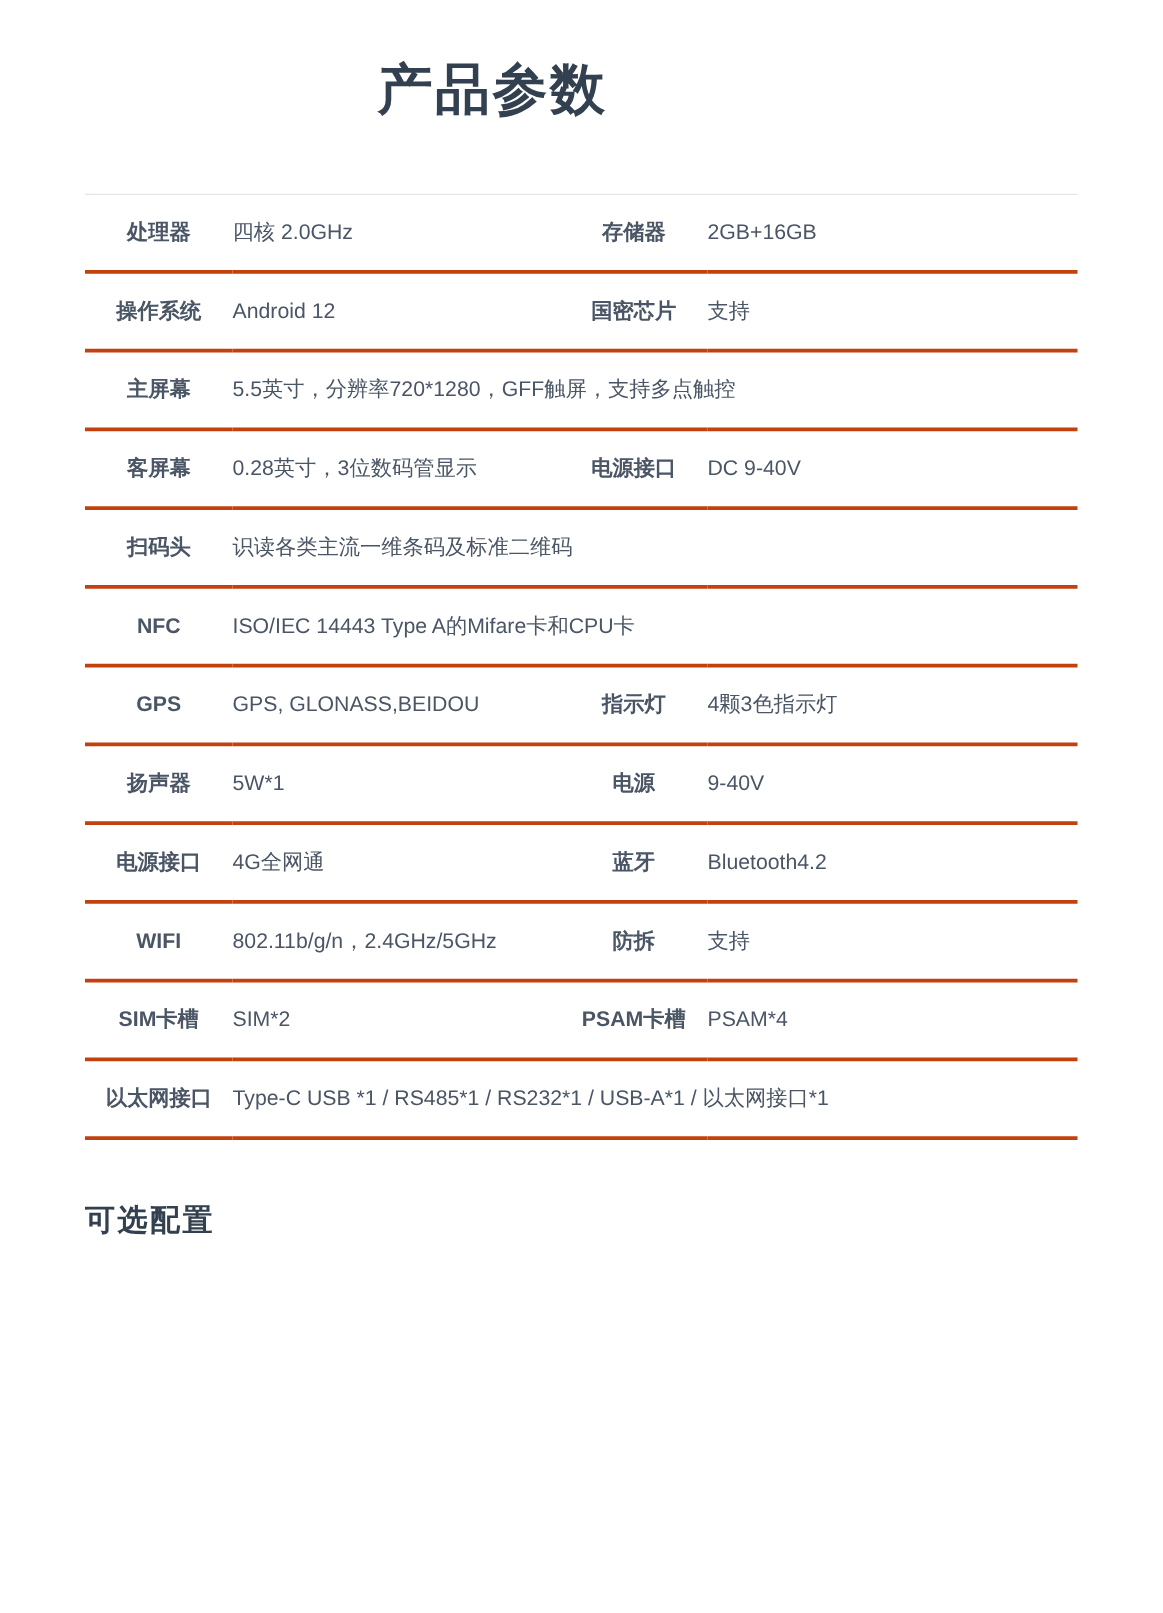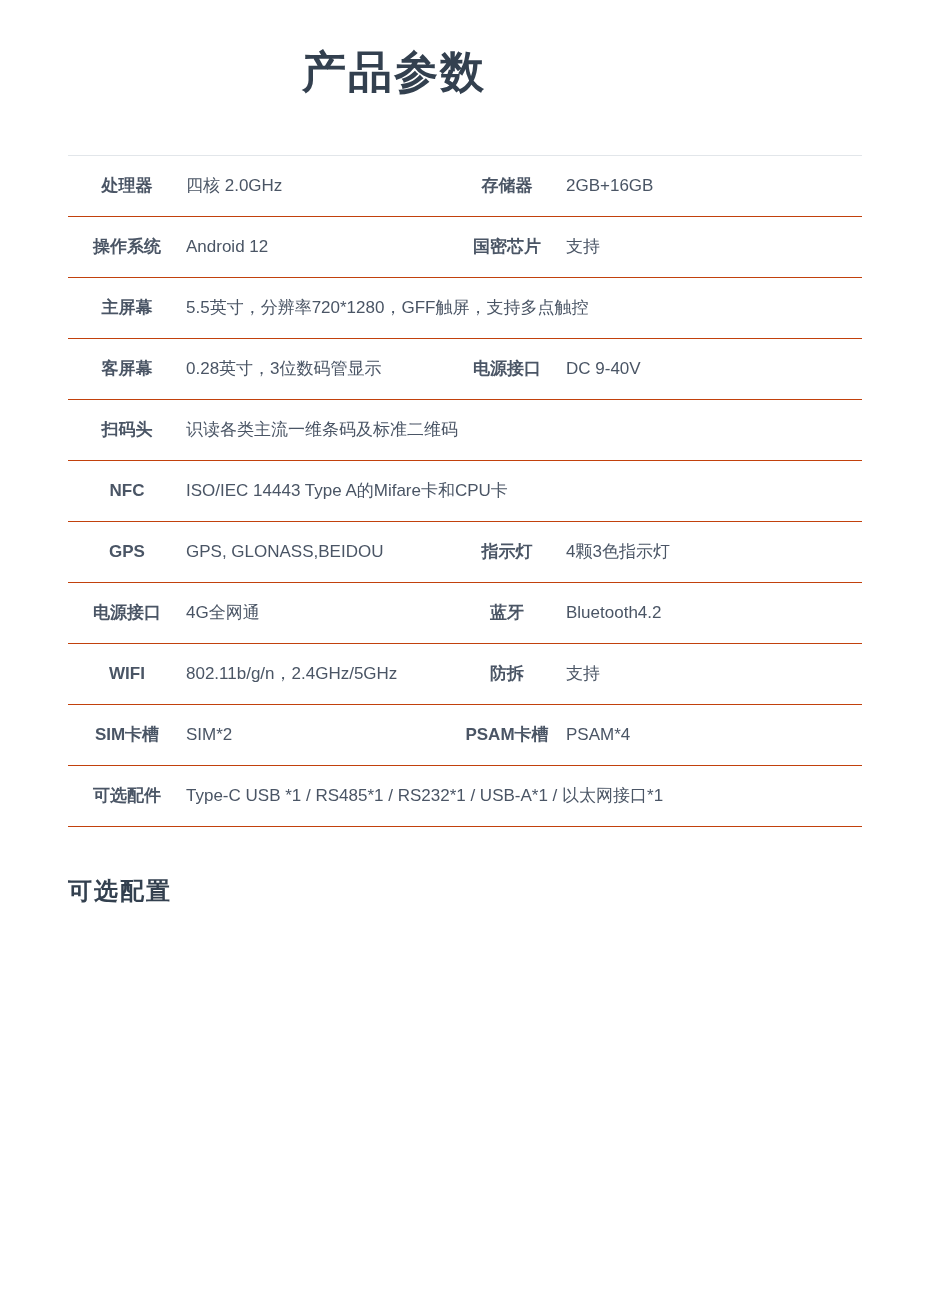--- a/index.html
+++ b/index.html
@@ -35,21 +35,21 @@
   .spec-table {
     width: 100%;
     border-collapse: collapse;
     margin-top: 56px;
     table-layout: fixed;
   }
   .spec-table.optional-table {
     margin-top: 26px;
   }
   .spec-table tr {
-    border-bottom: 1px solid #c2410c;
+    border-bottom: 3px solid #c2410c;
   }
   .spec-table tr:first-child {
     border-top: 1px solid #e2e6ea;
   }
   .spec-table td {
     padding: 0;
     height: 60px;
     vertical-align: middle;
     font-size: 17px;
     color: #4a5565;
@@ -132,39 +132,45 @@
         <td class="label-cell">NFC</td>
         <td class="value-cell wide-value" colspan="3">ISO/IEC 14443 Type A的Mifare卡和CPU卡</td>
       </tr>
       <tr>
         <td class="label-cell">GPS</td>
         <td class="value-cell">GPS, GLONASS,BEIDOU</td>
         <td class="label-cell">指示灯</td>
         <td class="value-cell value-indent">4颗3色指示灯</td>
       </tr>
       <tr>
+        <td class="label-cell">扬声器</td>
+        <td class="value-cell">5W*1</td>
+        <td class="label-cell">电源</td>
+        <td class="value-cell value-indent">9-40V</td>
+      </tr>
+      <tr>
         <td class="label-cell">电源接口</td>
         <td class="value-cell">4G全网通</td>
         <td class="label-cell">蓝牙</td>
         <td class="value-cell value-indent">Bluetooth4.2</td>
       </tr>
       <tr>
         <td class="label-cell">WIFI</td>
         <td class="value-cell">802.11b/g/n，2.4GHz/5GHz</td>
         <td class="label-cell">防拆</td>
         <td class="value-cell value-indent2">支持</td>
       </tr>
       <tr>
         <td class="label-cell">SIM卡槽</td>
         <td class="value-cell">SIM*2</td>
         <td class="label-cell">PSAM卡槽</td>
         <td class="value-cell value-indent">PSAM*4</td>
       </tr>
       <tr>
-        <td class="label-cell">可选配件</td>
+        <td class="label-cell">以太网接口</td>
         <td class="value-cell wide-value" colspan="3">Type-C USB *1 / RS485*1 / RS232*1 / USB-A*1 / 以太网接口*1</td>
       </tr>
     </tbody>
   </table>
 
   <h2 class="section-title">可选配置</h2>
 
 
 </div>
 

